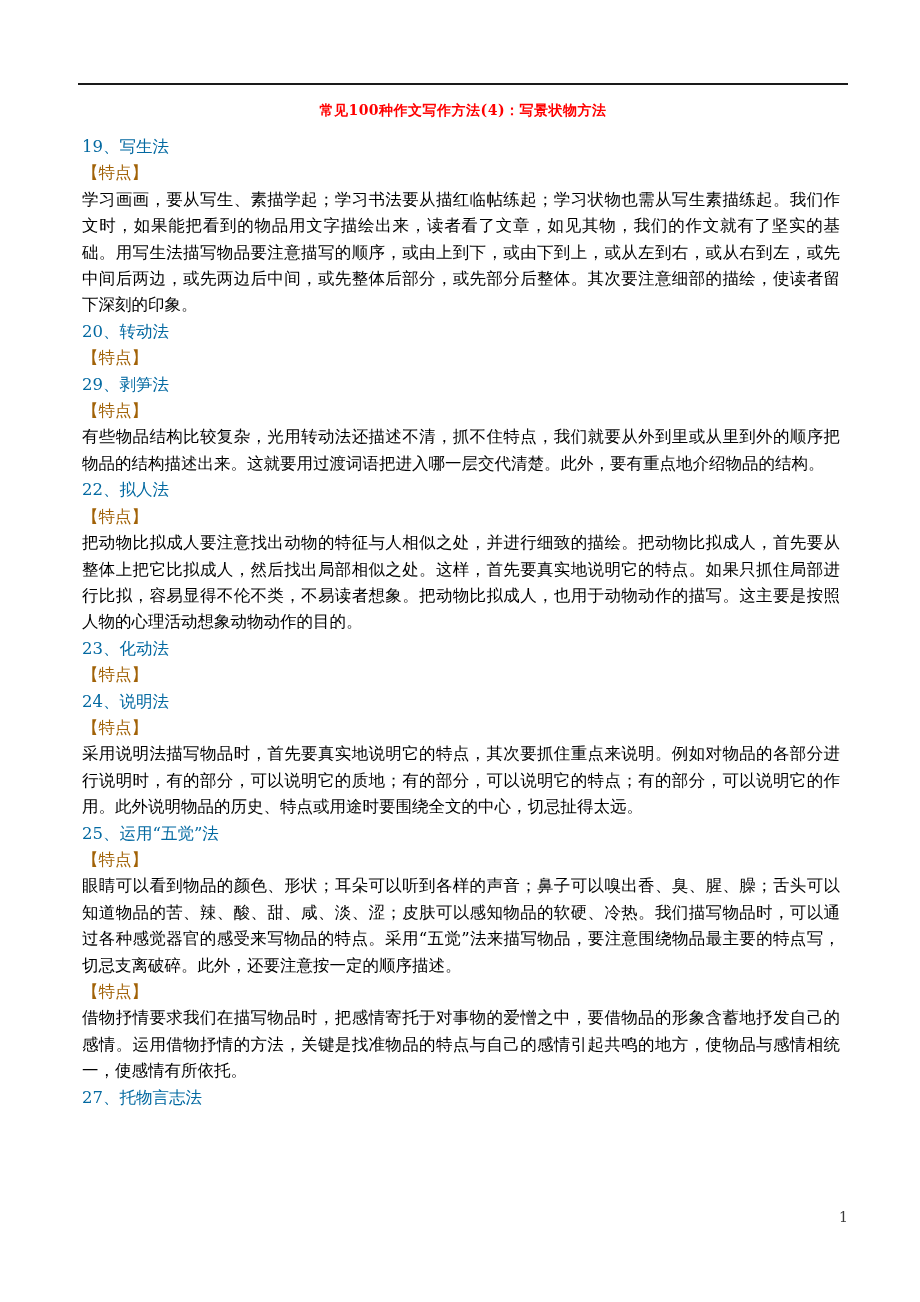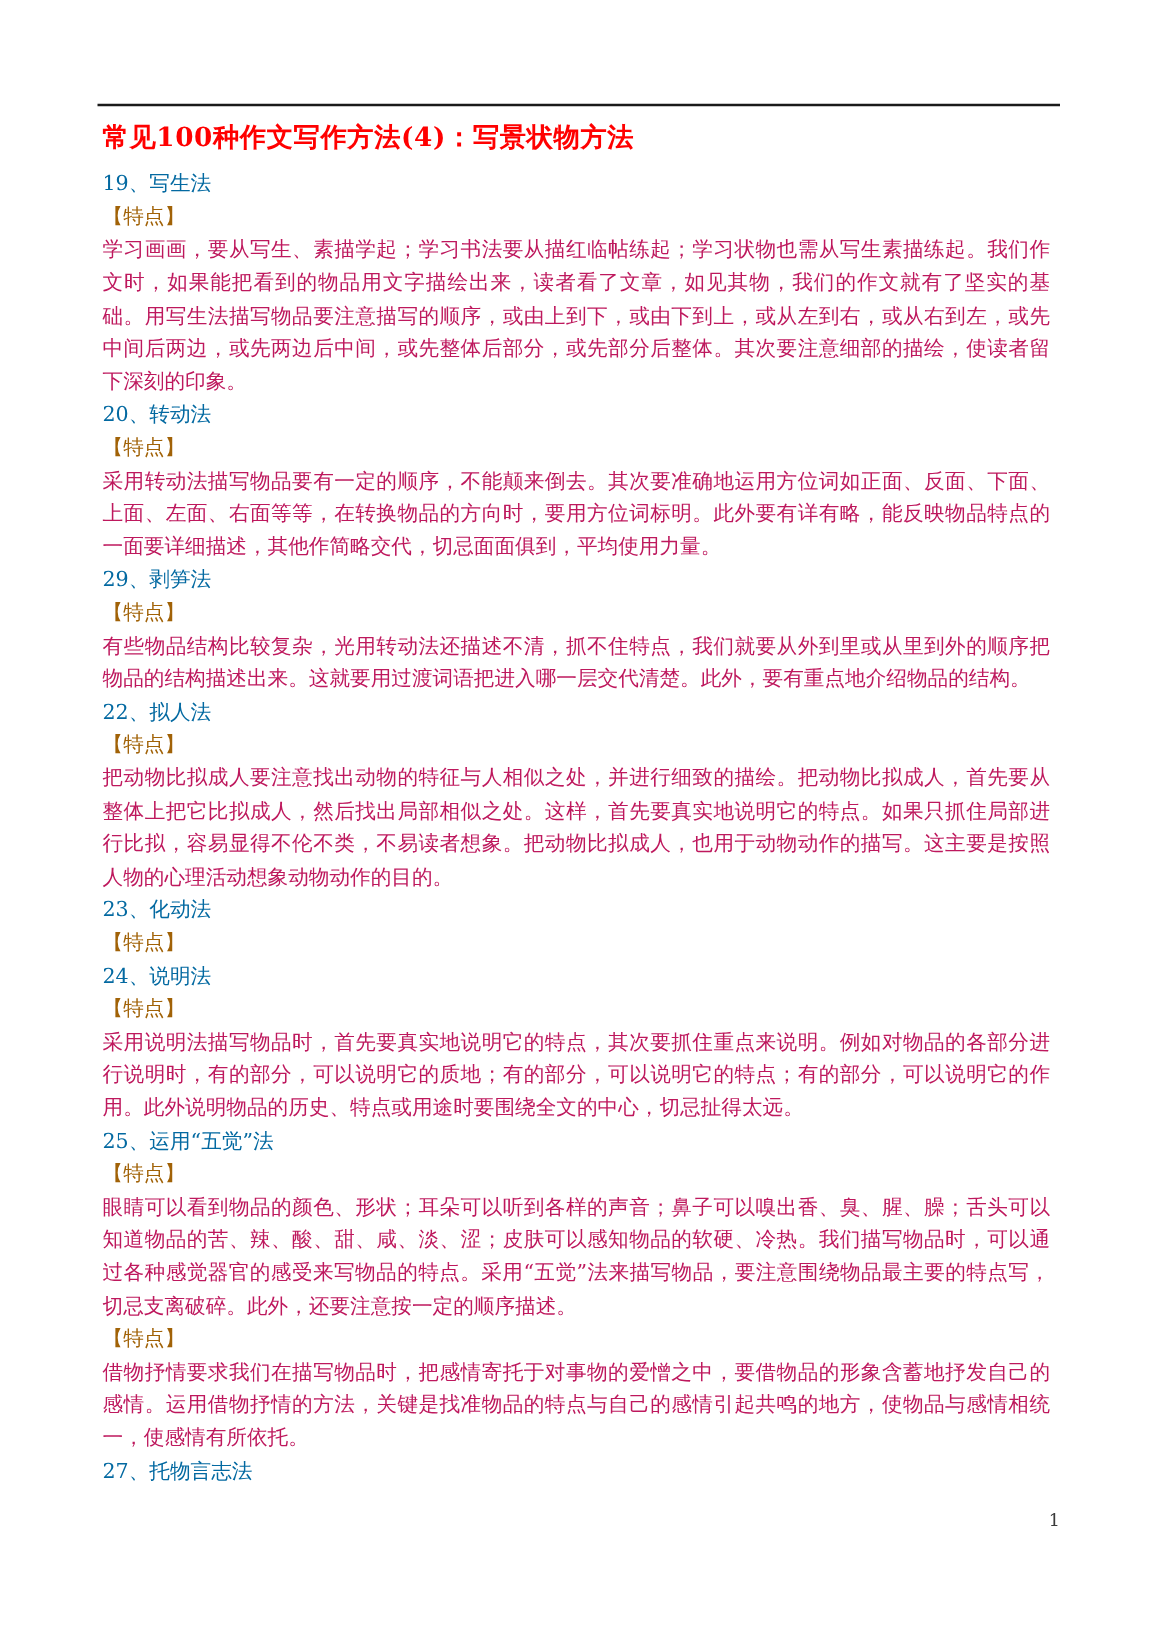--- a/index.html
+++ b/index.html
@@ -22,37 +22,38 @@
     top: 83px;
     width: 770px;
     height: 0;
     border-top: 2px solid #1a1a1a;
   }
   .doc-title {
     position: absolute;
     left: 82px;
     top: 97px;
     width: 762px;
+    text-align: center;
     color: #ff0000;
     font-weight: bold;
-    font-size: 21px;
+    font-size: 14px;
     line-height: 26px;
     letter-spacing: 0.5px;
     font-family: "DejaVu Serif", "Liberation Serif", serif;
   }
   .body-area {
     position: absolute;
     left: 82px;
     top: 134px;
     width: 758px;
   }
   .ln {
     font-size: 16.5px;
     line-height: 26.4px;
-    color: #be185d;
+    color: #000000;
     text-align: justify;
     text-justify: inter-ideograph;
     margin: 0;
     font-family: "DejaVu Serif", "Liberation Serif", serif;
     word-break: break-all;
   }
   .sec-head {
     font-size: 16.5px;
     line-height: 26.4px;
     color: #0369a1;
@@ -86,21 +87,20 @@
   <div class="doc-title">常见100种作文写作方法(4)：写景状物方法</div>
 
   <div class="body-area">
 
     <p class="sec-head">19、写生法</p>
     <p class="feature-label">【特点】</p>
     <p class="ln">学习画画，要从写生、素描学起；学习书法要从描红临帖练起；学习状物也需从写生素描练起。我们作文时，如果能把看到的物品用文字描绘出来，读者看了文章，如见其物，我们的作文就有了坚实的基础。用写生法描写物品要注意描写的顺序，或由上到下，或由下到上，或从左到右，或从右到左，或先中间后两边，或先两边后中间，或先整体后部分，或先部分后整体。其次要注意细部的描绘，使读者留下深刻的印象。</p>
 
     <p class="sec-head">20、转动法</p>
     <p class="feature-label">【特点】</p>
-    <p class="ln">采用转动法描写物品要有一定的顺序，不能颠来倒去。其次要准确地运用方位词如正面、反面、下面、上面、左面、右面等等，在转换物品的方向时，要用方位词标明。此外要有详有略，能反映物品特点的一面要详细描述，其他作简略交代，切忌面面俱到，平均使用力量。</p>
 
     <p class="sec-head">29、剥笋法</p>
     <p class="feature-label">【特点】</p>
     <p class="ln">有些物品结构比较复杂，光用转动法还描述不清，抓不住特点，我们就要从外到里或从里到外的顺序把物品的结构描述出来。这就要用过渡词语把进入哪一层交代清楚。此外，要有重点地介绍物品的结构。</p>
 
     <p class="sec-head">22、拟人法</p>
     <p class="feature-label">【特点】</p>
     <p class="ln">把动物比拟成人要注意找出动物的特征与人相似之处，并进行细致的描绘。把动物比拟成人，首先要从整体上把它比拟成人，然后找出局部相似之处。这样，首先要真实地说明它的特点。如果只抓住局部进行比拟，容易显得不伦不类，不易读者想象。把动物比拟成人，也用于动物动作的描写。这主要是按照人物的心理活动想象动物动作的目的。</p>
 
     <p class="sec-head">23、化动法</p>

